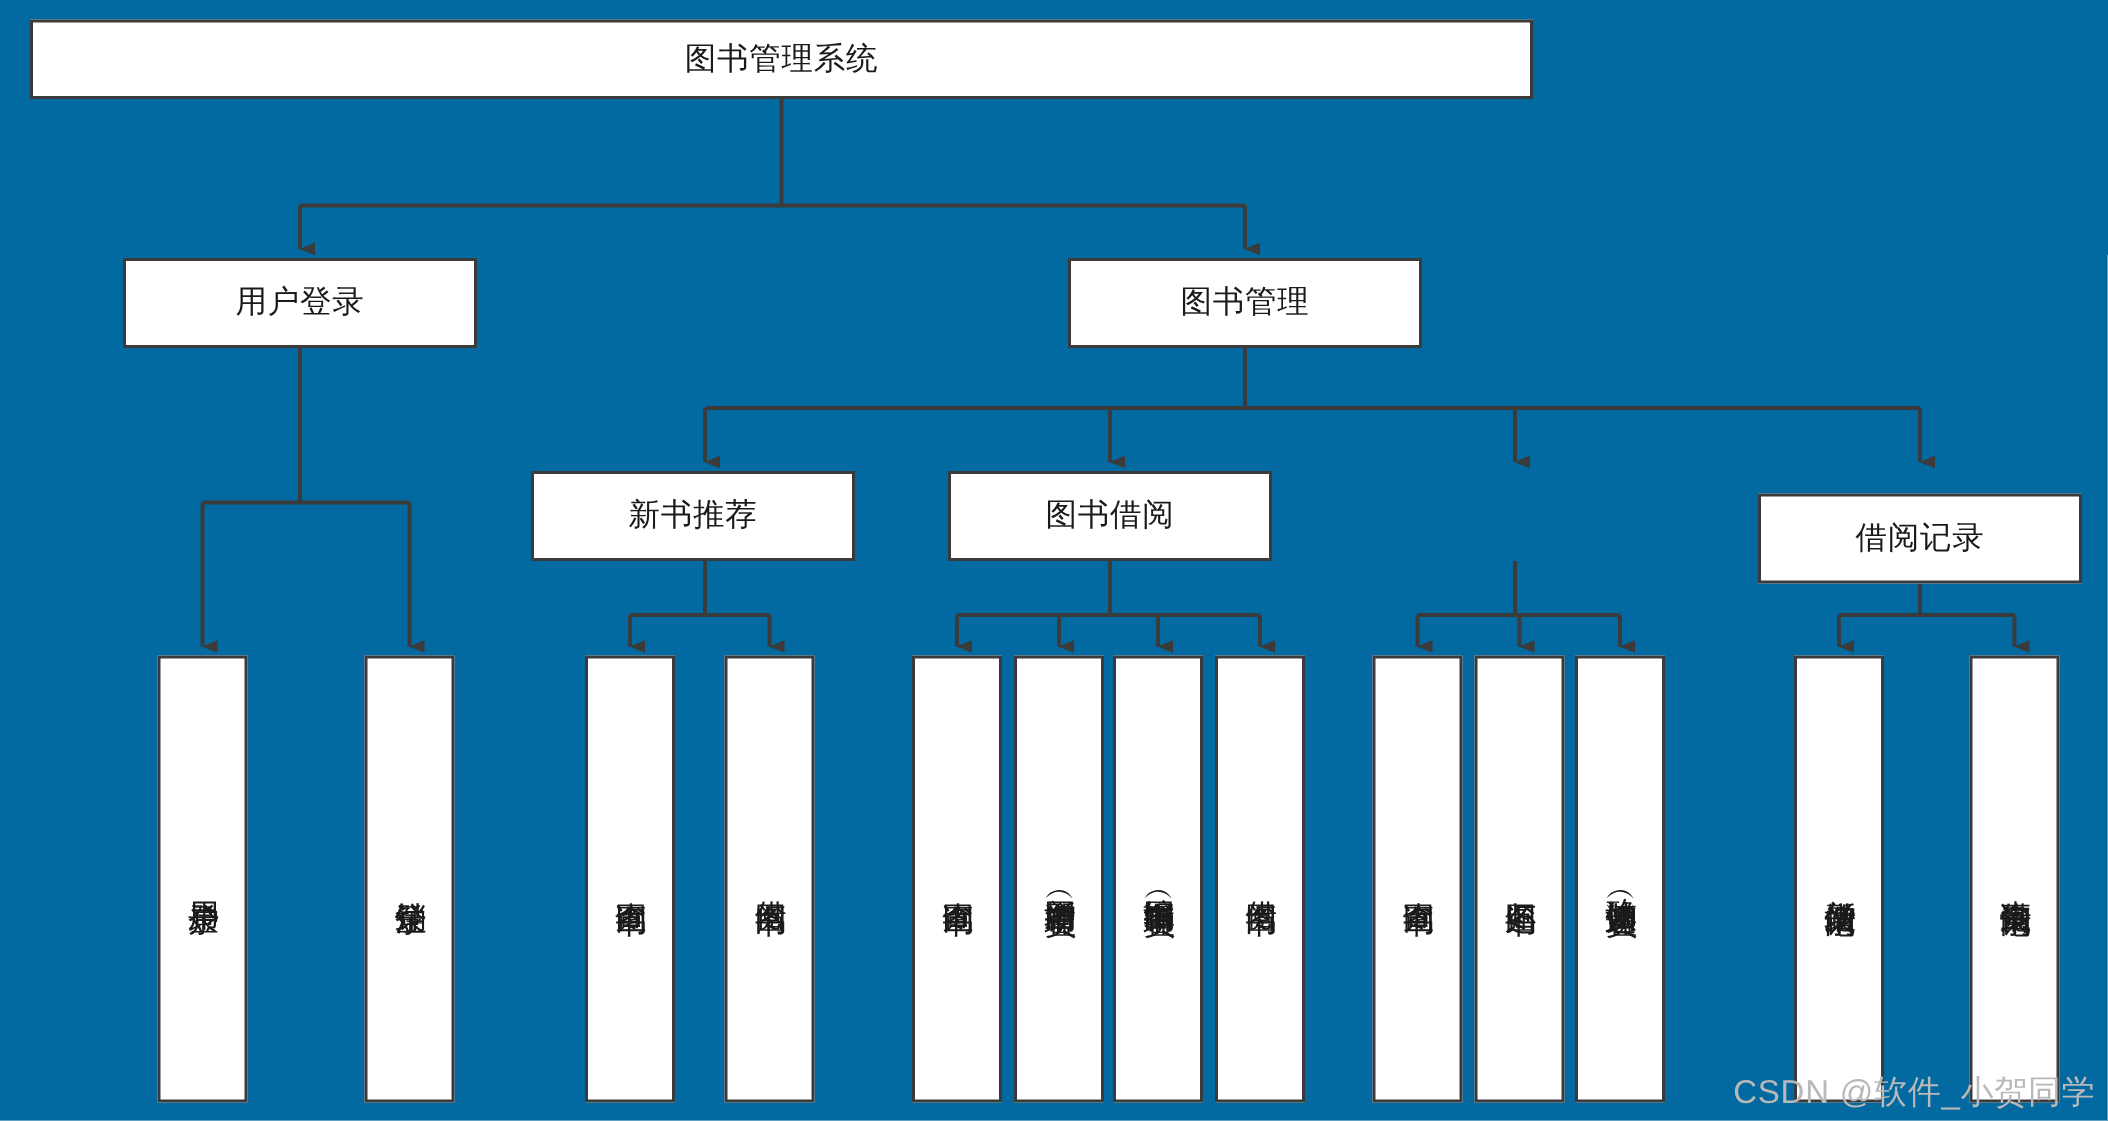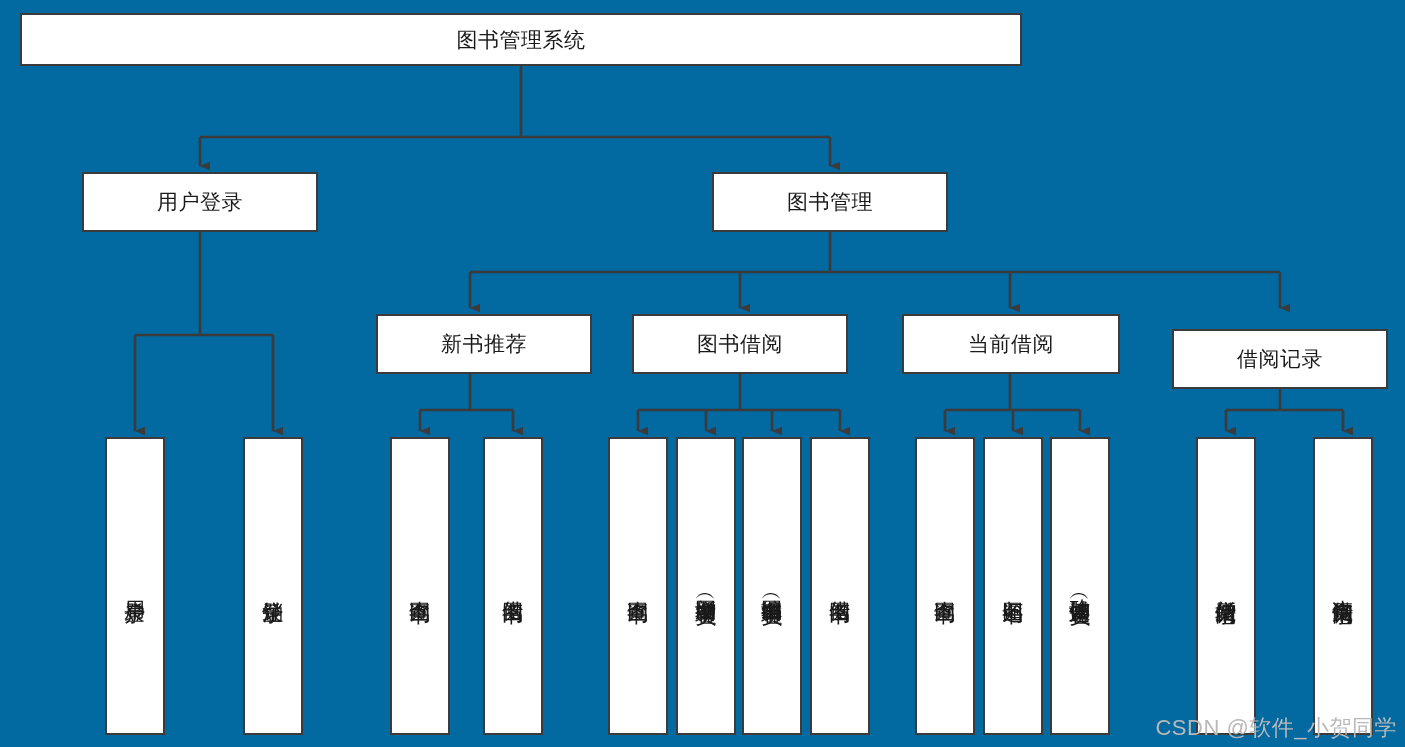--- a/index.html
+++ b/index.html
@@ -129,28 +129,25 @@
     <span class="node-label-h">图书管理系统</span>
   </div>
 
   <div class="node-box" style="left:82px; top:172px; width:236px; height:60px;">
     <span class="node-label-h">用户登录</span>
   </div>
   <div class="node-box" style="left:712px; top:172px; width:236px; height:60px;">
     <span class="node-label-h">图书管理</span>
   </div>
 
-  <div class="node-box" style="left:376px; top:314px; width:216px; height:60px;">
+  <div class="node-box" style="left:354px; top:314px; width:216px; height:60px;">
     <span class="node-label-h">新书推荐</span>
   </div>
   <div class="node-box" style="left:632px; top:314px; width:216px; height:60px;">
     <span class="node-label-h">图书借阅</span>
-  </div>
-  <div class="node-box" style="left:902px; top:314px; width:218px; height:60px;">
-    <span class="node-label-h">当前借阅</span>
   </div>
   <div class="node-box" style="left:1172px; top:329px; width:216px; height:60px;">
     <span class="node-label-h">借阅记录</span>
   </div>
 
   <div class="node-box leaf-box" style="left:105px; top:437px; width:60px; height:298px;">
     <span class="node-label-v">用户登录</span>
   </div>
   <div class="node-box leaf-box" style="left:243px; top:437px; width:60px; height:298px;">
     <span class="node-label-v">注销登录</span>

